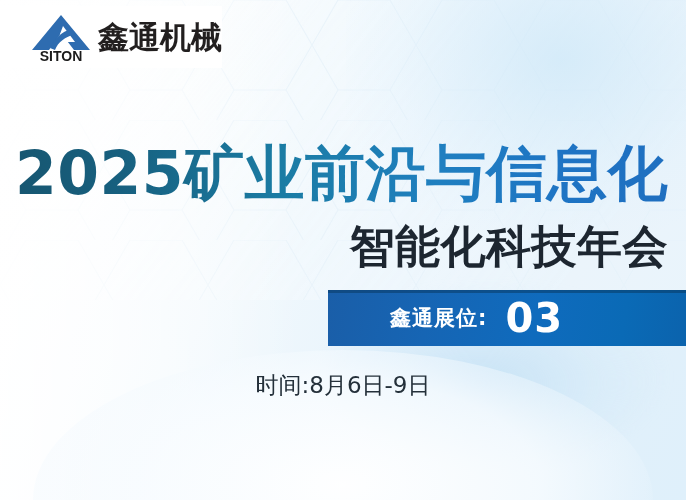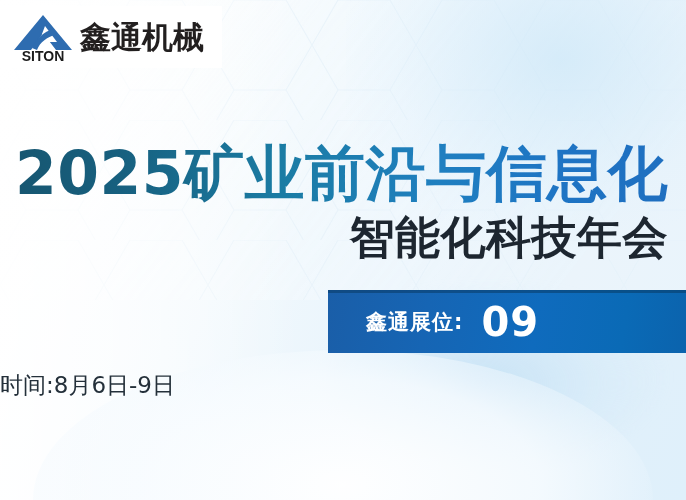--- a/index.html
+++ b/index.html
@@ -78,20 +78,21 @@
     position: absolute;
     left: 0;
     top: 6px;
     width: 222px;
     height: 62px;
     background: #ffffff;
     display: flex;
     align-items: center;
     padding-left: 12px;
     box-sizing: border-box;
+    justify-content: flex-end;
   }
   .logo-mark {
     width: 62px;
     height: 50px;
     position: relative;
     flex: 0 0 auto;
     margin-right: 6px;
   }
   .logo-mark svg { display: block; }
   .logo-cn {
@@ -132,35 +133,35 @@
     -webkit-text-fill-color: transparent;
   }
   .headline-l2 {
     font-family: "DejaVu Sans", "Liberation Sans", sans-serif;
     font-size: 45px;
     font-weight: bold;
     line-height: 1.12;
     letter-spacing: 0.5px;
     white-space: nowrap;
     color: #1d2630;
-    margin-top: 8px;
+    margin-top: 17px;
   }
 
   
   .booth-bar {
     position: absolute;
     left: 328px;
     right: 0;
     top: 290px;
-    height: 63px;
+    height: 56px;
     background: linear-gradient(100deg, #1a5ea8 0%, #1665b4 28%, #0f6bbd 58%, #0a6ab6 82%, #0b63ad 100%);
     display: flex;
     align-items: center;
     justify-content: flex-start;
-    padding-left: 38px;
+    padding-left: 62px;
     box-sizing: border-box;
     box-shadow: inset 0 3px 0 rgba(10,58,100,0.55);
     text-align: right;
   }
   .booth-label {
     font-family: "DejaVu Sans", "Liberation Sans", sans-serif;
     font-size: 21px;
     font-weight: bold;
     color: #ffffff;
     letter-spacing: 1px;
@@ -181,21 +182,20 @@
   .footer-info {
     position: absolute;
     left: 0;
     right: 0;
     top: 370px;
     display: flex;
     align-items: baseline;
     justify-content: center;
     gap: 44px;
     white-space: nowrap;
-    flex-direction: column;
   }
   .footer-item {
     font-family: "DejaVu Sans", "Liberation Sans", sans-serif;
     font-size: 23px;
     font-weight: normal;
     color: #24303a;
     letter-spacing: 0px;
   }
 </style>
 </head>
@@ -236,20 +236,20 @@
     <div class="logo-cn">鑫通机械</div>
   </div>
 
   <div class="headline">
     <div class="headline-l1">2025矿业前沿与信息化</div>
     <div class="headline-l2">智能化科技年会</div>
   </div>
 
   <div class="booth-bar">
     <span class="booth-label">鑫通展位:</span>
-    <span class="booth-number">09</span>
+    <span class="booth-number">03</span>
   </div>
 
   <div class="footer-info">
     <span class="footer-item">时间:8月6日-9日</span>
   </div>
 
 </div>
 
 </body></html>

